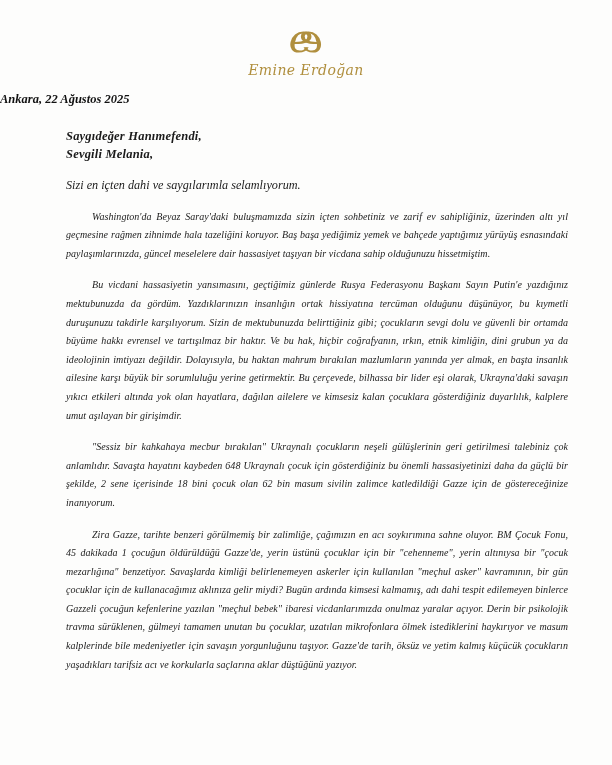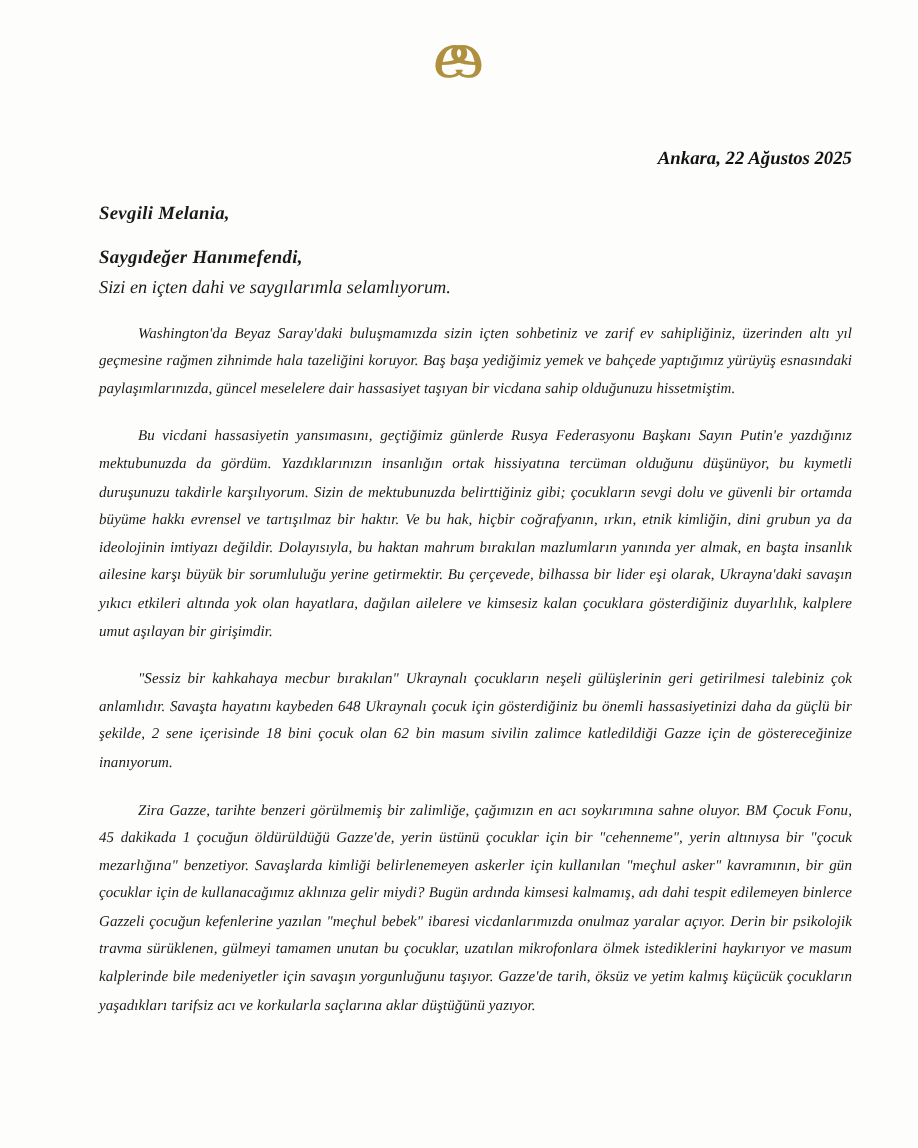--- a/index.html
+++ b/index.html
@@ -44,23 +44,22 @@
     margin-top: 2px;
     font-family: "DejaVu Serif", serif;
     font-style: italic;
     font-size: 14px;
     color: #b08f3e;
     letter-spacing: 0.4px;
   }
 
   
   .date-line {
-    text-align: right;
     padding-right: 44px;
-    margin-top: 38px;
+    margin-top: 14px;
     font-style: italic;
     font-weight: bold;
     font-size: 12.5px;
     color: #111;
   }
 
   
   .body-wrap {
     padding: 0 44px 0 66px;
     margin-top: 22px;
@@ -94,27 +93,28 @@
 </style>
 </head>
 <body>
 
 <div class="page">
 
   <div class="letterhead">
     <div class="monogram">
       <span class="e1">e</span><span class="e2">e</span>
     </div>
+    <div class="brand-name">Emine Erdoğan</div>
   </div>
 
   <div class="date-line">Ankara, 22 Ağustos 2025</div>
 
   <div class="body-wrap">
+    <p class="salutation">Saygıdeğer Hanımefendi,</p>
     <p class="salutation second">Sevgili Melania,</p>
-    <p class="salutation">Saygıdeğer Hanımefendi,</p>
 
     <p class="greeting">Sizi en içten dahi ve saygılarımla selamlıyorum.</p>
 
     <p class="para">Washington'da Beyaz Saray'daki buluşmamızda sizin içten sohbetiniz ve zarif ev sahipliğiniz, üzerinden altı yıl geçmesine rağmen zihnimde hala tazeliğini koruyor. Baş başa yediğimiz yemek ve bahçede yaptığımız yürüyüş esnasındaki paylaşımlarınızda, güncel meselelere dair hassasiyet taşıyan bir vicdana sahip olduğunuzu hissetmiştim.</p>
     <p class="para">Bu vicdani hassasiyetin yansımasını, geçtiğimiz günlerde Rusya Federasyonu Başkanı Sayın Putin'e yazdığınız mektubunuzda da gördüm. Yazdıklarınızın insanlığın ortak hissiyatına tercüman olduğunu düşünüyor, bu kıymetli duruşunuzu takdirle karşılıyorum. Sizin de mektubunuzda belirttiğiniz gibi; çocukların sevgi dolu ve güvenli bir ortamda büyüme hakkı evrensel ve tartışılmaz bir haktır. Ve bu hak, hiçbir coğrafyanın, ırkın, etnik kimliğin, dini grubun ya da ideolojinin imtiyazı değildir. Dolayısıyla, bu haktan mahrum bırakılan mazlumların yanında yer almak, en başta insanlık ailesine karşı büyük bir sorumluluğu yerine getirmektir. Bu çerçevede, bilhassa bir lider eşi olarak, Ukrayna'daki savaşın yıkıcı etkileri altında yok olan hayatlara, dağılan ailelere ve kimsesiz kalan çocuklara gösterdiğiniz duyarlılık, kalplere umut aşılayan bir girişimdir.</p>
     <p class="para">"Sessiz bir kahkahaya mecbur bırakılan" Ukraynalı çocukların neşeli gülüşlerinin geri getirilmesi talebiniz çok anlamlıdır. Savaşta hayatını kaybeden 648 Ukraynalı çocuk için gösterdiğiniz bu önemli hassasiyetinizi daha da güçlü bir şekilde, 2 sene içerisinde 18 bini çocuk olan 62 bin masum sivilin zalimce katledildiği Gazze için de göstereceğinize inanıyorum.</p>
     <p class="para">Zira Gazze, tarihte benzeri görülmemiş bir zalimliğe, çağımızın en acı soykırımına sahne oluyor. BM Çocuk Fonu, 45 dakikada 1 çocuğun öldürüldüğü Gazze'de, yerin üstünü çocuklar için bir "cehenneme", yerin altınıysa bir "çocuk mezarlığına" benzetiyor. Savaşlarda kimliği belirlenemeyen askerler için kullanılan "meçhul asker" kavramının, bir gün çocuklar için de kullanacağımız aklınıza gelir miydi? Bugün ardında kimsesi kalmamış, adı dahi tespit edilemeyen binlerce Gazzeli çocuğun kefenlerine yazılan "meçhul bebek" ibaresi vicdanlarımızda onulmaz yaralar açıyor. Derin bir psikolojik travma sürüklenen, gülmeyi tamamen unutan bu çocuklar, uzatılan mikrofonlara ölmek istediklerini haykırıyor ve masum kalplerinde bile medeniyetler için savaşın yorgunluğunu taşıyor. Gazze'de tarih, öksüz ve yetim kalmış küçücük çocukların yaşadıkları tarifsiz acı ve korkularla saçlarına aklar düştüğünü yazıyor.</p>
   </div>
 
 </div>

